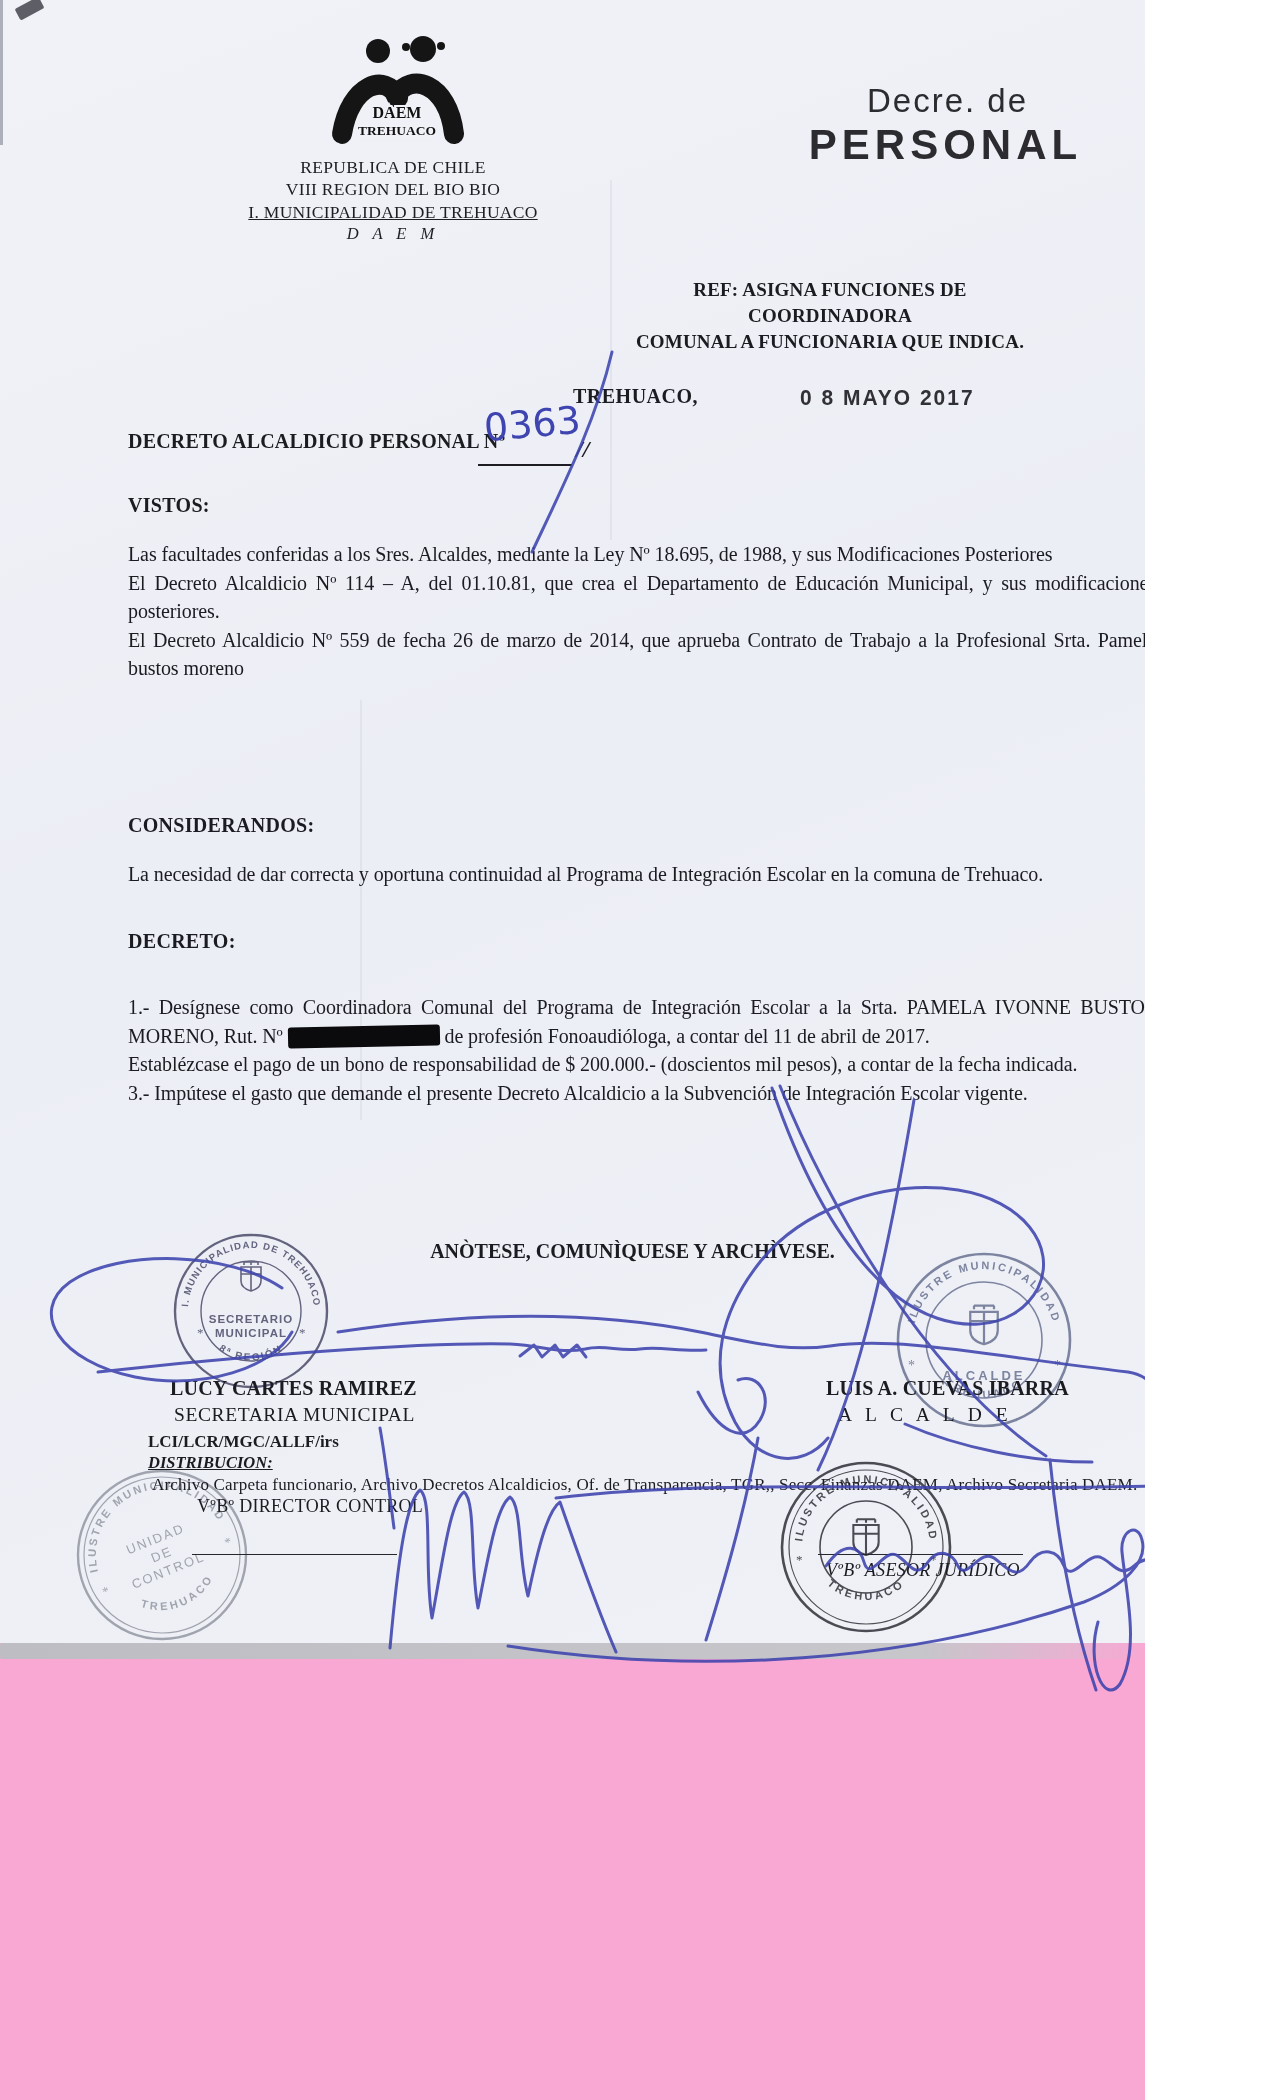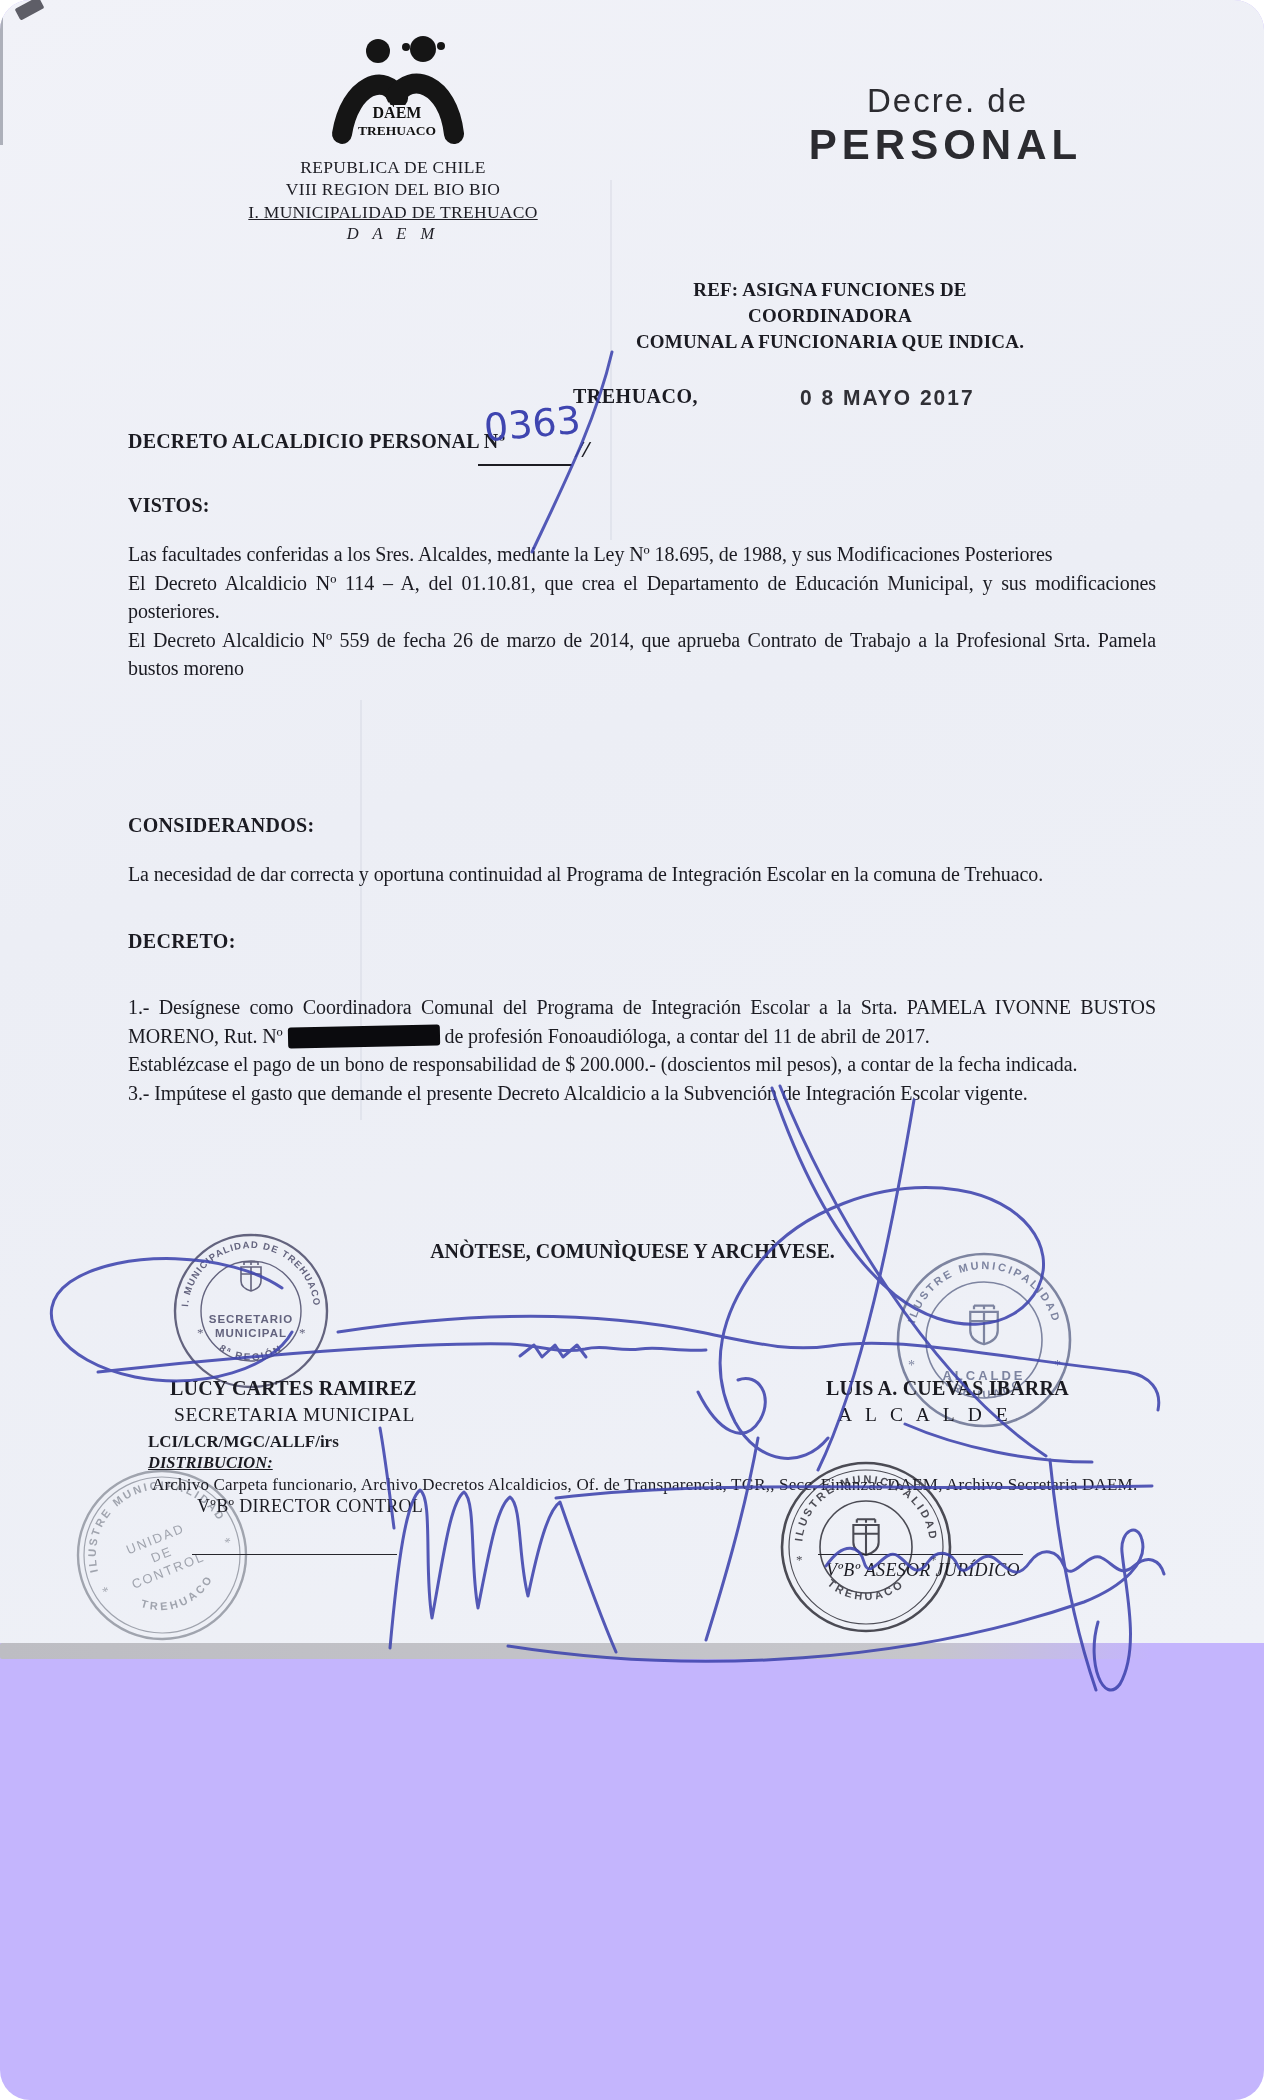--- a/index.html
+++ b/index.html
@@ -1,17 +1,17 @@
 <!DOCTYPE html>
 <html><head>
 <meta charset="utf-8">
 <style>
   html,body{margin:0;padding:0;background:#ffffff;}
-  #page{position:relative;width:1264px;height:2100px;background:#c4b5fd;overflow:hidden;
-        font-family:"Liberation Serif", serif;color:#1b1b22;border-radius:30px;}
+  #page{position:relative;width:1145px;height:2100px;background:#f9a8d4;overflow:hidden;
+        font-family:"Liberation Serif", serif;color:#1b1b22;}
   .abs{position:absolute;}
   .paper{left:0;top:0;width:1275px;height:1643px;
          background:linear-gradient(160deg,#f1f2f8 0%,#eceef5 45%,#eff1f7 100%);z-index:0;}
   .shadow-band{left:0;top:1643px;width:1152px;height:16px;border-radius:2px;
          background:linear-gradient(to right,#bdbdc3 0%,#c6c6cb 80%,rgba(198,198,203,0) 100%);z-index:1;}
   .crease{width:2px;background:#c7cbd8;opacity:.3;z-index:1;}
   .corner-mark{left:16px;top:2px;width:27px;height:13px;background:#4e4e56;border-radius:2px;
          transform:rotate(-28deg);opacity:.9;z-index:1;}
   .edge-sliver{left:0;top:0;width:3px;height:145px;background:#9094a0;opacity:.7;z-index:1;}
 

